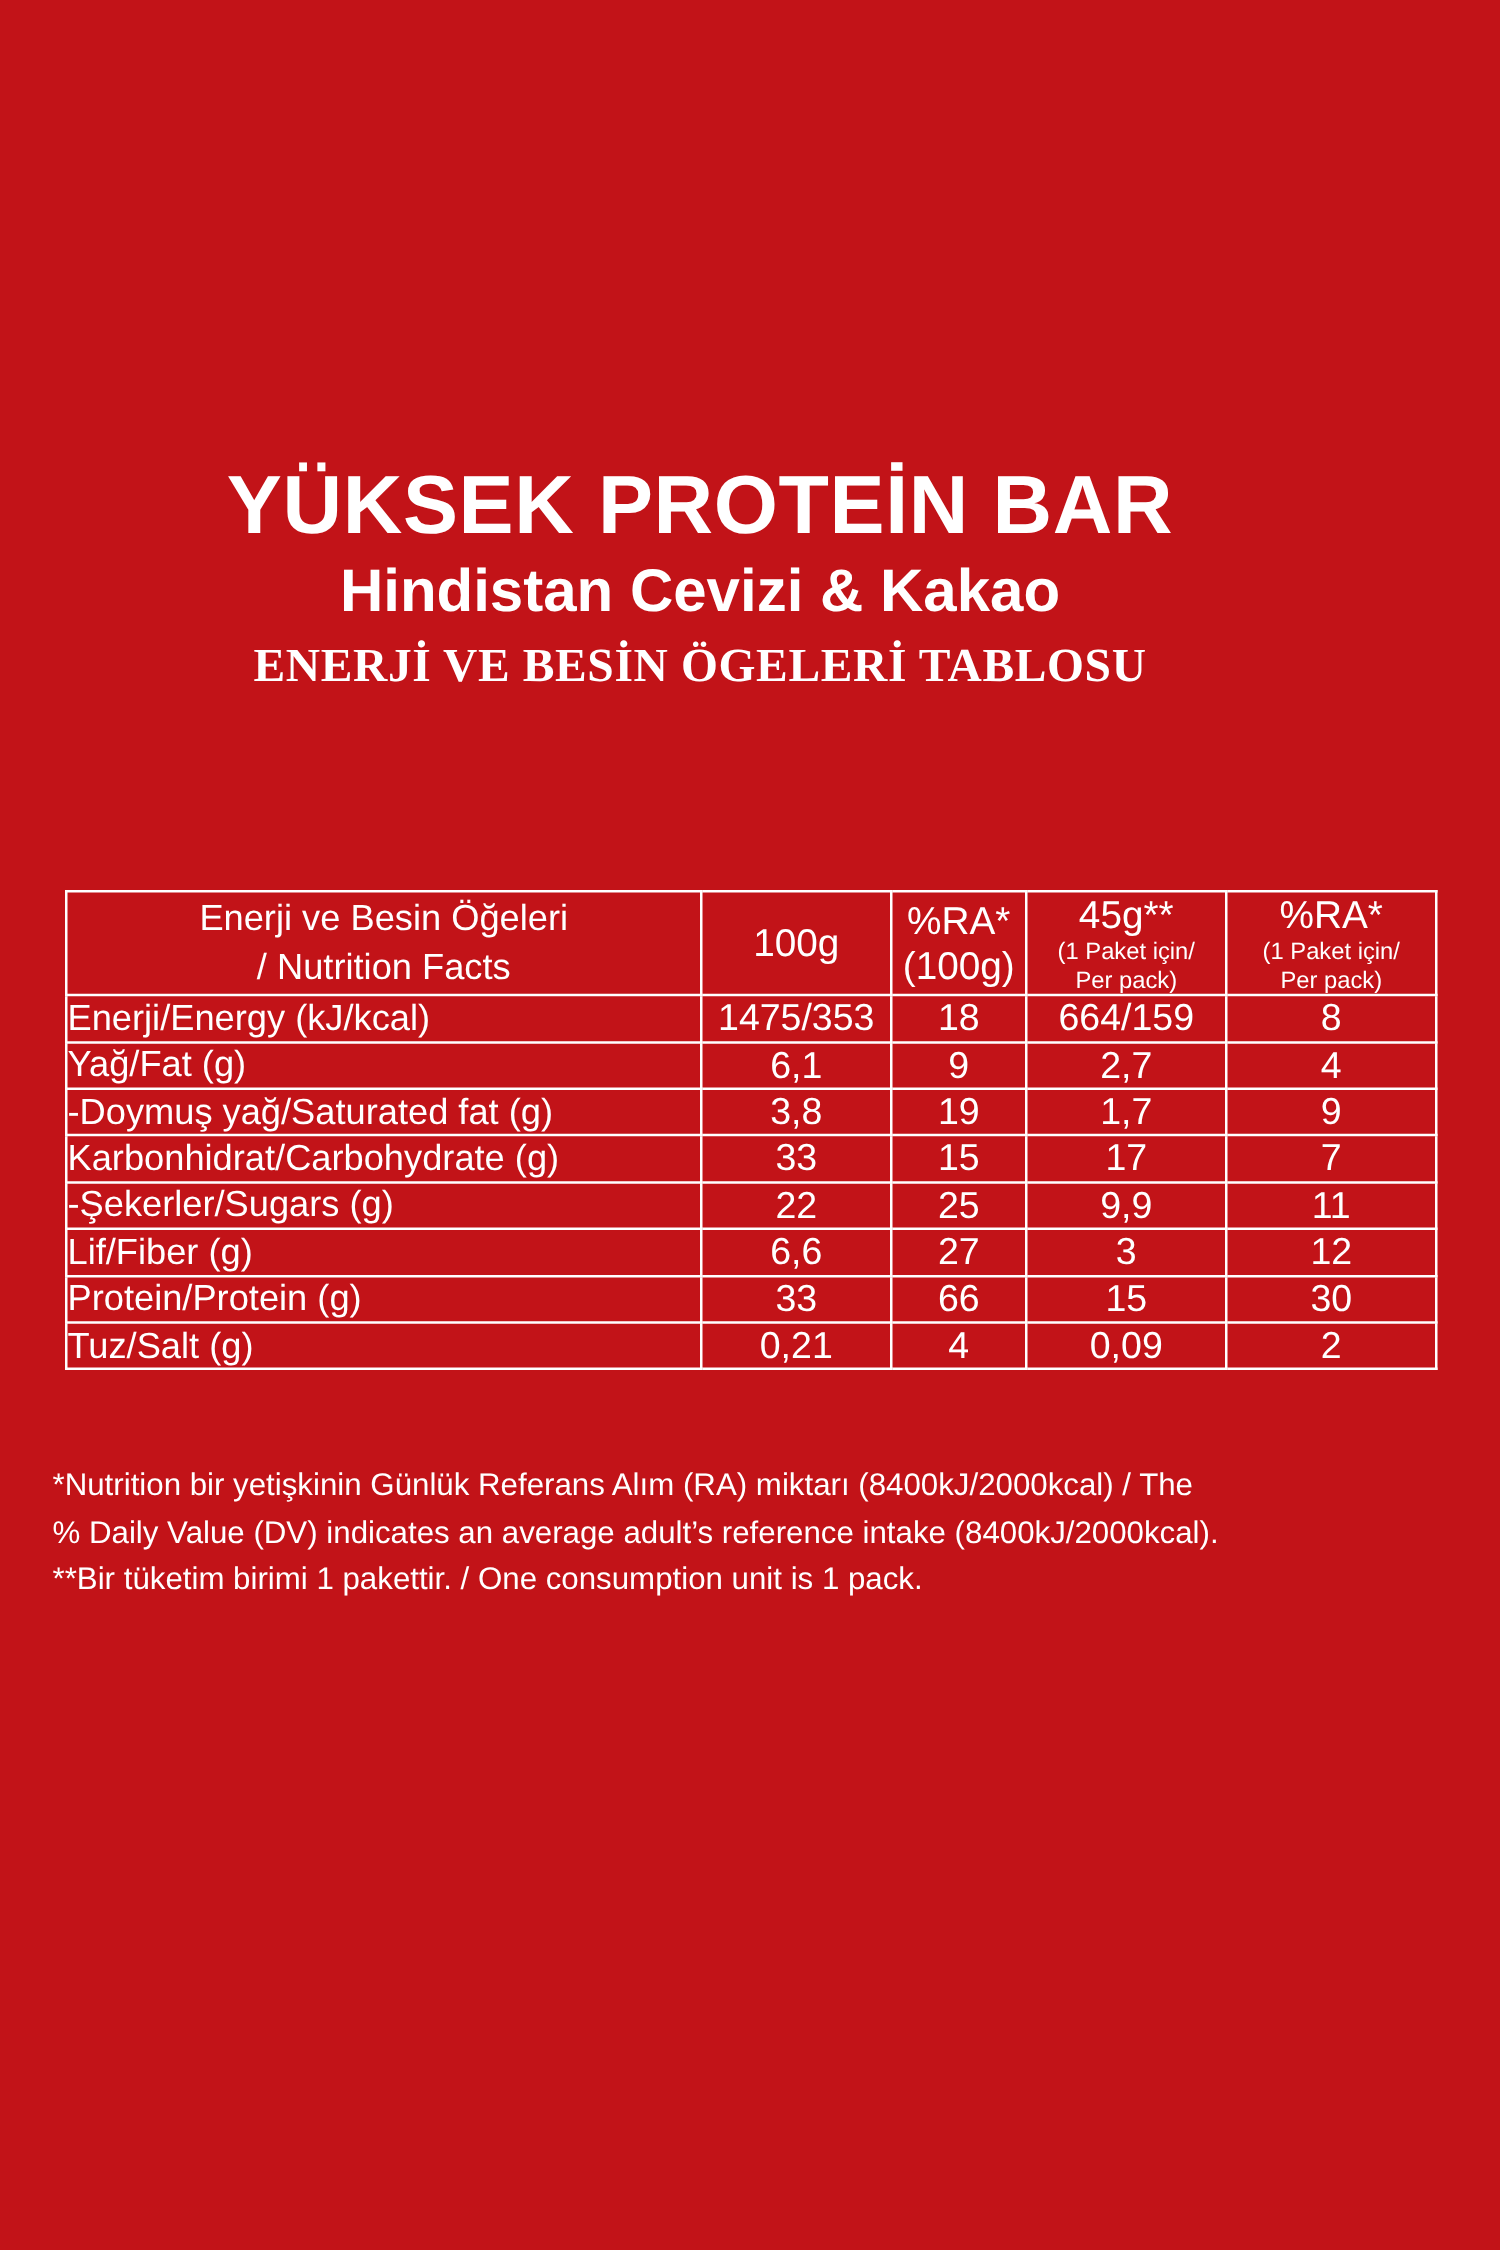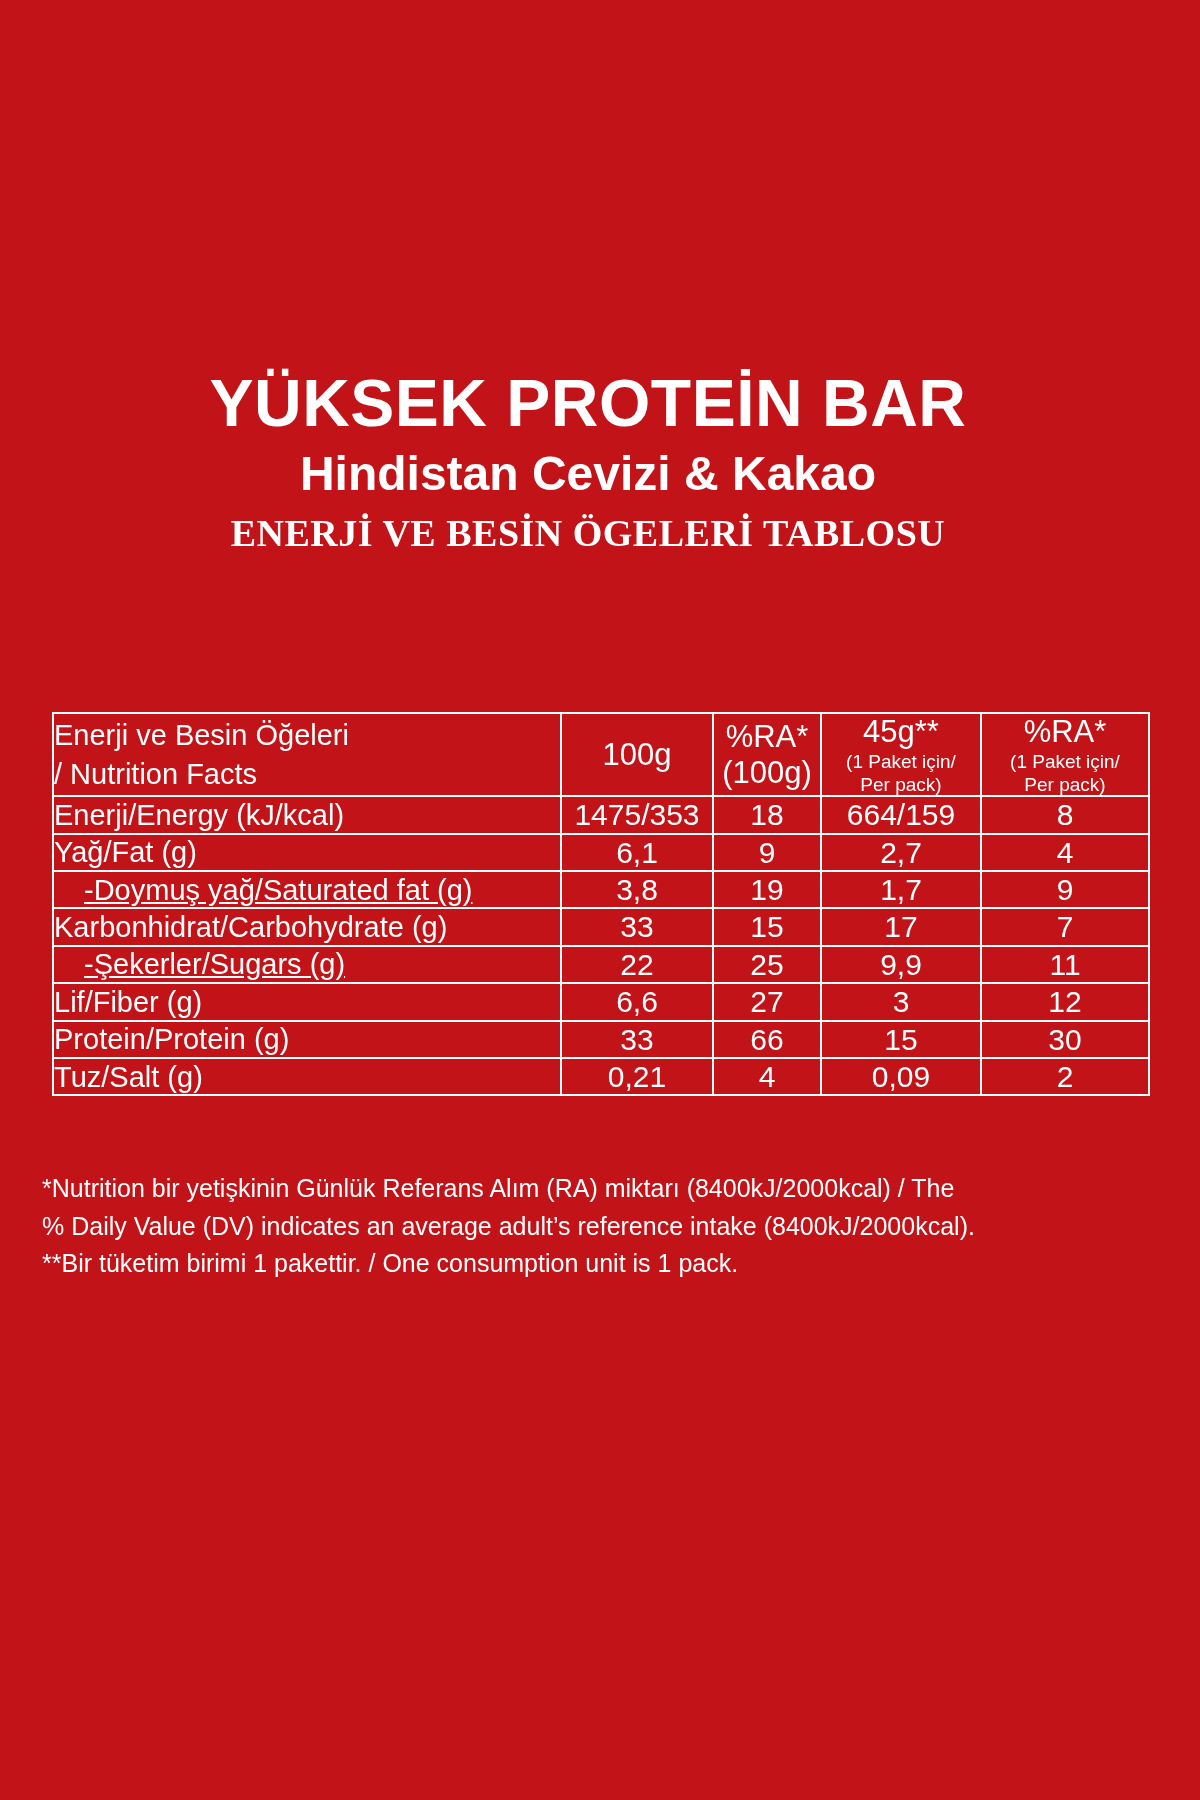--- a/index.html
+++ b/index.html
@@ -22,21 +22,20 @@
     box-sizing: border-box;
   }
 
   
   .headings {
     position: absolute;
     left: 0;
     top: 370px;
     width: 1120px;
     text-align: center;
-    padding-left: 28px;
   }
   .title-main {
     font-family: "Liberation Sans", sans-serif;
     font-weight: bold;
     font-size: 66px;
     letter-spacing: 0.5px;
     line-height: 1.02;
     margin: 0;
     white-space: nowrap;
   }
@@ -78,21 +77,21 @@
     padding: 0;
     font-weight: normal;
   }
   col.c-name  { width: 508px; }
   col.c-100g  { width: 152px; }
   col.c-ra1   { width: 108px; }
   col.c-pack  { width: 160px; }
   col.c-ra2   { width: 168px; }
 
   th.head-name {
-    text-align: left;
+    text-align: center;
     vertical-align: middle;
     padding: 8px 0 10px 12px;
     font-size: 29px;
     line-height: 1.32;
     border-radius: 11px;
   }
   th.head-col {
     text-align: center;
     vertical-align: middle;
     font-size: 31px;
@@ -114,22 +113,20 @@
 
   td.row-name {
     text-align: left;
     vertical-align: middle;
     padding: 5px 0 7px 12px;
     font-size: 29px;
     line-height: 1.18;
     white-space: nowrap;
   }
   td.row-name.indent {
-    padding-left: 30px;
-    text-decoration: underline;
   }
   td.row-val {
     text-align: center;
     vertical-align: middle;
     font-size: 30px;
     line-height: 1.18;
     padding: 5px 2px 7px 2px;
   }
 
   

